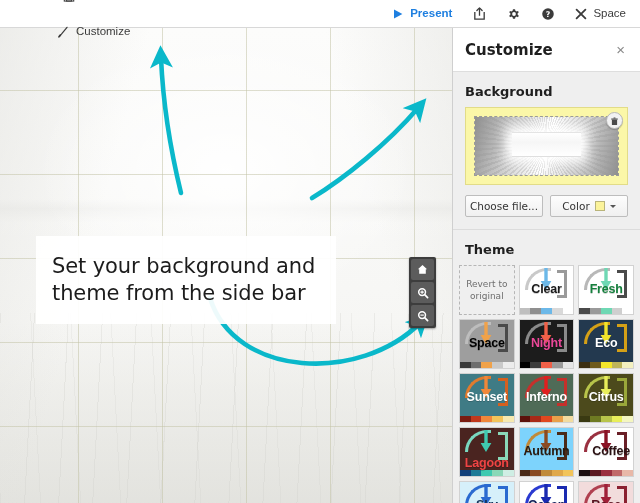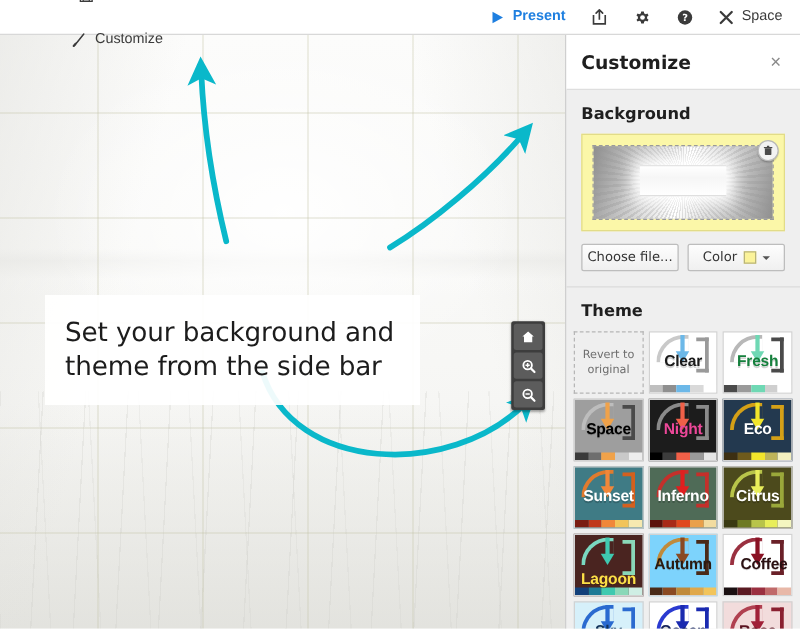--- a/index.html
+++ b/index.html
@@ -566,21 +566,21 @@
             <span style="background: rgb(244, 246, 192);"></span>
           </div>
         </div>
         <div class="theme-tile" style="background: rgb(74, 36, 32);">
           <div class="tile-arc" style="border-color: rgb(122, 216, 192);"></div>
           <div class="tile-arrow"><svg width="14" height="26" viewBox="0 0 14 26">
               <path d="M7 0 L7 15" stroke="#3fc9b0" stroke-width="3.4" stroke-linecap="round"></path>
               <path d="M1.6 13 L7 22 L12.4 13 Z" fill="#3fc9b0"></path>
             </svg></div>
           <div class="tile-bracket" style="border-color: rgb(138, 216, 184);"></div>
-          <span class="tname" style="color: #fde047; margin-top: 24px;">Lagoon</span>
+          <span class="tname" style="color: #ef4444; margin-top: 24px;">Lagoon</span>
           <div class="tile-swatches">
             <span style="background: rgb(18, 64, 122);"></span>
             <span style="background: rgb(29, 122, 150);"></span>
             <span style="background: rgb(63, 201, 176);"></span>
             <span style="background: rgb(138, 216, 184);"></span>
             <span style="background: rgb(207, 238, 228);"></span>
           </div>
         </div>
         <div class="theme-tile" style="background: #7dd3fc;">
           <div class="tile-arc" style="border-color: rgb(192, 138, 58);"></div>

